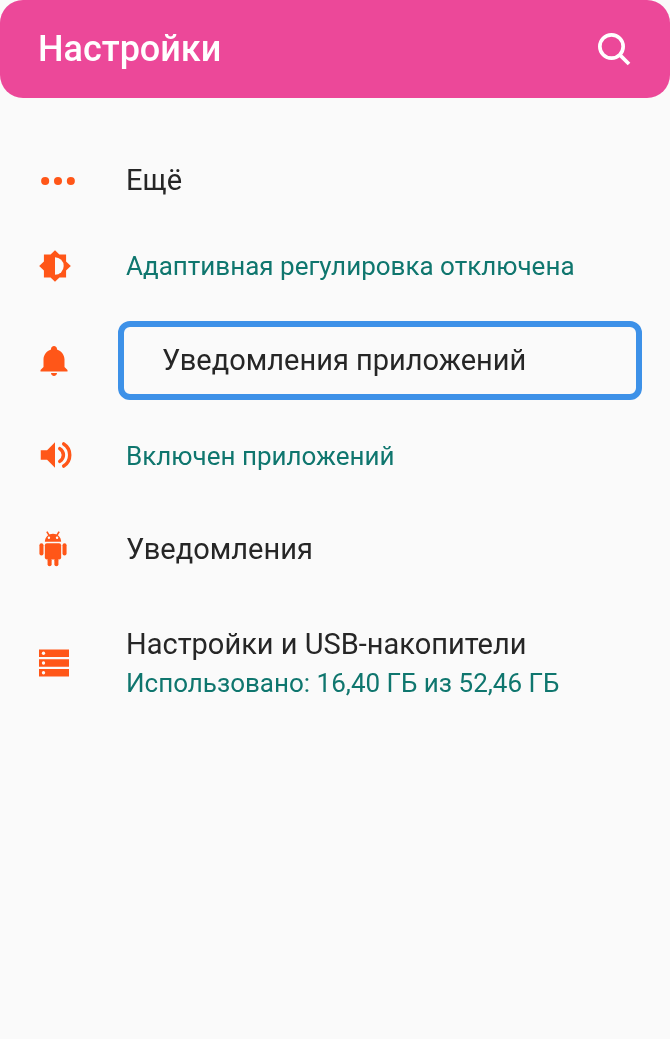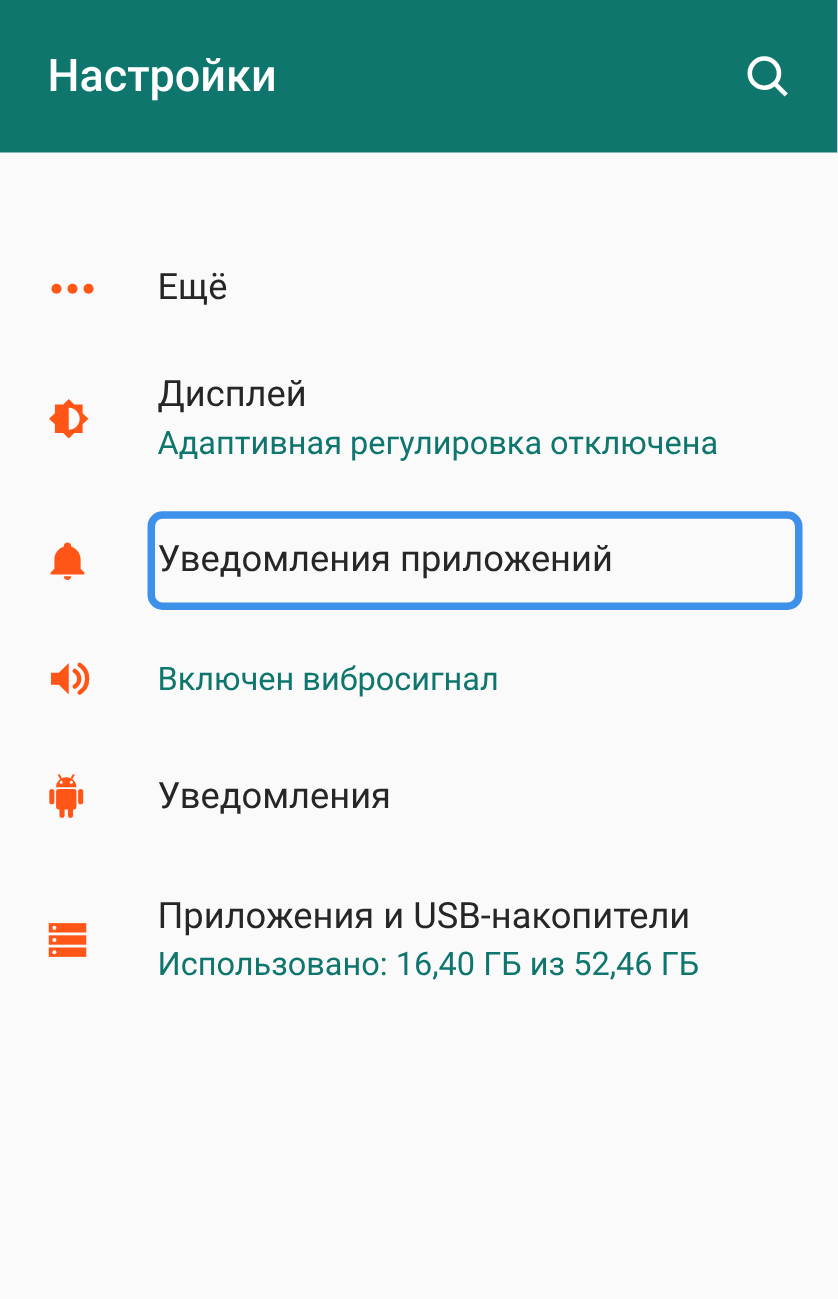--- a/index.html
+++ b/index.html
@@ -8,37 +8,38 @@
       box-sizing: border-box;
     }
     body {
       font-family: Roboto, Arial, sans-serif;
       background: #fafafa;
       width: 670px;
       height: 1039px;
       overflow: hidden;
     }
     .header {
-      background: #0f766e;
-      height: 122px;
+      background: #ec4899;
+      height: 98px;
       display: flex;
       align-items: center;
       justify-content: space-between;
       padding: 0 36px 0 38px;
+      border-radius: 23px;
     }
     .header-title {
       color: #fff;
       font-size: 36px;
       font-weight: 500;
     }
     .search-btn {
       cursor: pointer;
     }
     .content {
-      padding-top: 69px;
+      padding-top: 43px;
     }
     .list-item {
       display: flex;
       align-items: center;
       padding: 16px 36px;
       cursor: pointer;
     }
     .list-item-single {
       min-height: 80px;
     }
@@ -74,20 +75,21 @@
     }
     .items-group {
       padding-top: 8px;
     }
     .device-item {
       padding: 18px 36px;
       margin-bottom: 20px;
     }
     .highlighted {
       position: relative;
+      gap: 36px;
     }
     .highlight-box {
       position: absolute;
       border: 6px solid #3d91e8;
       border-radius: 12px;
       left: 118px;
       right: 28px;
       top: -2px;
       bottom: -2px;
       pointer-events: none;
@@ -128,21 +130,20 @@
   <div class="items-group">
 
     <div class="list-item device-item">
       <div class="icon-box">
         <svg width="38" height="38" viewBox="0 0 24 24" fill="#ff5618">
           <path d="M12 2 L14.8 4.8 L19 4.8 L19 9.2 L22 12 L19 14.8 L19 19.2 L14.8 19.2 L12 22 L9.2 19.2 L5 19.2 L5 14.8 L2 12 L5 9.2 L5 4.8 L9.2 4.8 Z"></path>
           <path d="M12 6.5 A5.5 5.5 0 0 1 12 17.5 Z" fill="#fafafa"></path>
         </svg>
       </div>
       <div class="text-box">
-        <div class="primary-text">Дисплей</div>
         <div class="secondary-text">Адаптивная регулировка отключена</div>
       </div>
     </div>
 
     <div class="list-item device-item highlighted">
       <div class="icon-box">
         <svg width="36" height="36" viewBox="0 0 24 24" fill="#ff5618">
           <path d="M12 2 C10.9 2 10 2.9 10 4 L10 4.3 C7.1 5.2 5 7.9 5 11 L5 16 L3 18 L3 19 L21 19 L21 18 L19 16 L19 11 C19 7.9 16.9 5.2 14 4.3 L14 4 C14 2.9 13.1 2 12 2 Z M10 20 C10 21.1 10.9 22 12 22 C13.1 22 14 21.1 14 20 Z"></path>
         </svg>
       </div>
@@ -154,21 +155,21 @@
 
     <div class="list-item device-item">
       <div class="icon-box">
         <svg width="38" height="38" viewBox="0 0 24 24" fill="#ff5618">
           <path d="M3 9 L3 15 L7 15 L12 20 L12 4 L7 9 Z"></path>
           <path d="M15 8 C16.5 9 17.3 10.4 17.3 12 C17.3 13.6 16.5 15 15 16" fill="none" stroke="#ff5618" stroke-width="2.2" stroke-linecap="round"></path>
           <path d="M17.5 5 C20 6.6 21.3 9.2 21.3 12 C21.3 14.8 20 17.4 17.5 19" fill="none" stroke="#ff5618" stroke-width="2.2" stroke-linecap="round"></path>
         </svg>
       </div>
       <div class="text-box">
-        <div class="secondary-text">Включен вибросигнал</div>
+        <div class="secondary-text">Включен приложений</div>
       </div>
     </div>
 
     <div class="list-item device-item">
       <div class="icon-box">
         <svg width="34" height="38" viewBox="0 0 24 28" fill="#ff5618">
           <path d="M6 8 C6 4.5 8.7 2 12 2 C15.3 2 18 4.5 18 8 Z"></path>
           <circle cx="9" cy="5" r="0.9" fill="#fafafa"></circle>
           <circle cx="15" cy="5" r="0.9" fill="#fafafa"></circle>
           <rect x="6" y="9" width="12" height="12" rx="1.5"></rect>
@@ -190,20 +191,20 @@
         <svg width="36" height="36" viewBox="0 0 24 24" fill="#ff5618">
           <rect x="2" y="3" width="20" height="5"></rect>
           <rect x="2" y="9.5" width="20" height="5"></rect>
           <rect x="2" y="16" width="20" height="5"></rect>
           <circle cx="5" cy="5.5" r="1.1" fill="#fafafa"></circle>
           <circle cx="5" cy="12" r="1.1" fill="#fafafa"></circle>
           <circle cx="5" cy="18.5" r="1.1" fill="#fafafa"></circle>
         </svg>
       </div>
       <div class="text-box">
-        <div class="primary-text">Приложения и USB-накопители</div>
+        <div class="primary-text">Настройки и USB-накопители</div>
         <div class="secondary-text">Использовано: 16,40 ГБ из 52,46 ГБ</div>
       </div>
     </div>
 
   </div>
 
 </div>
 
 </body></html>

